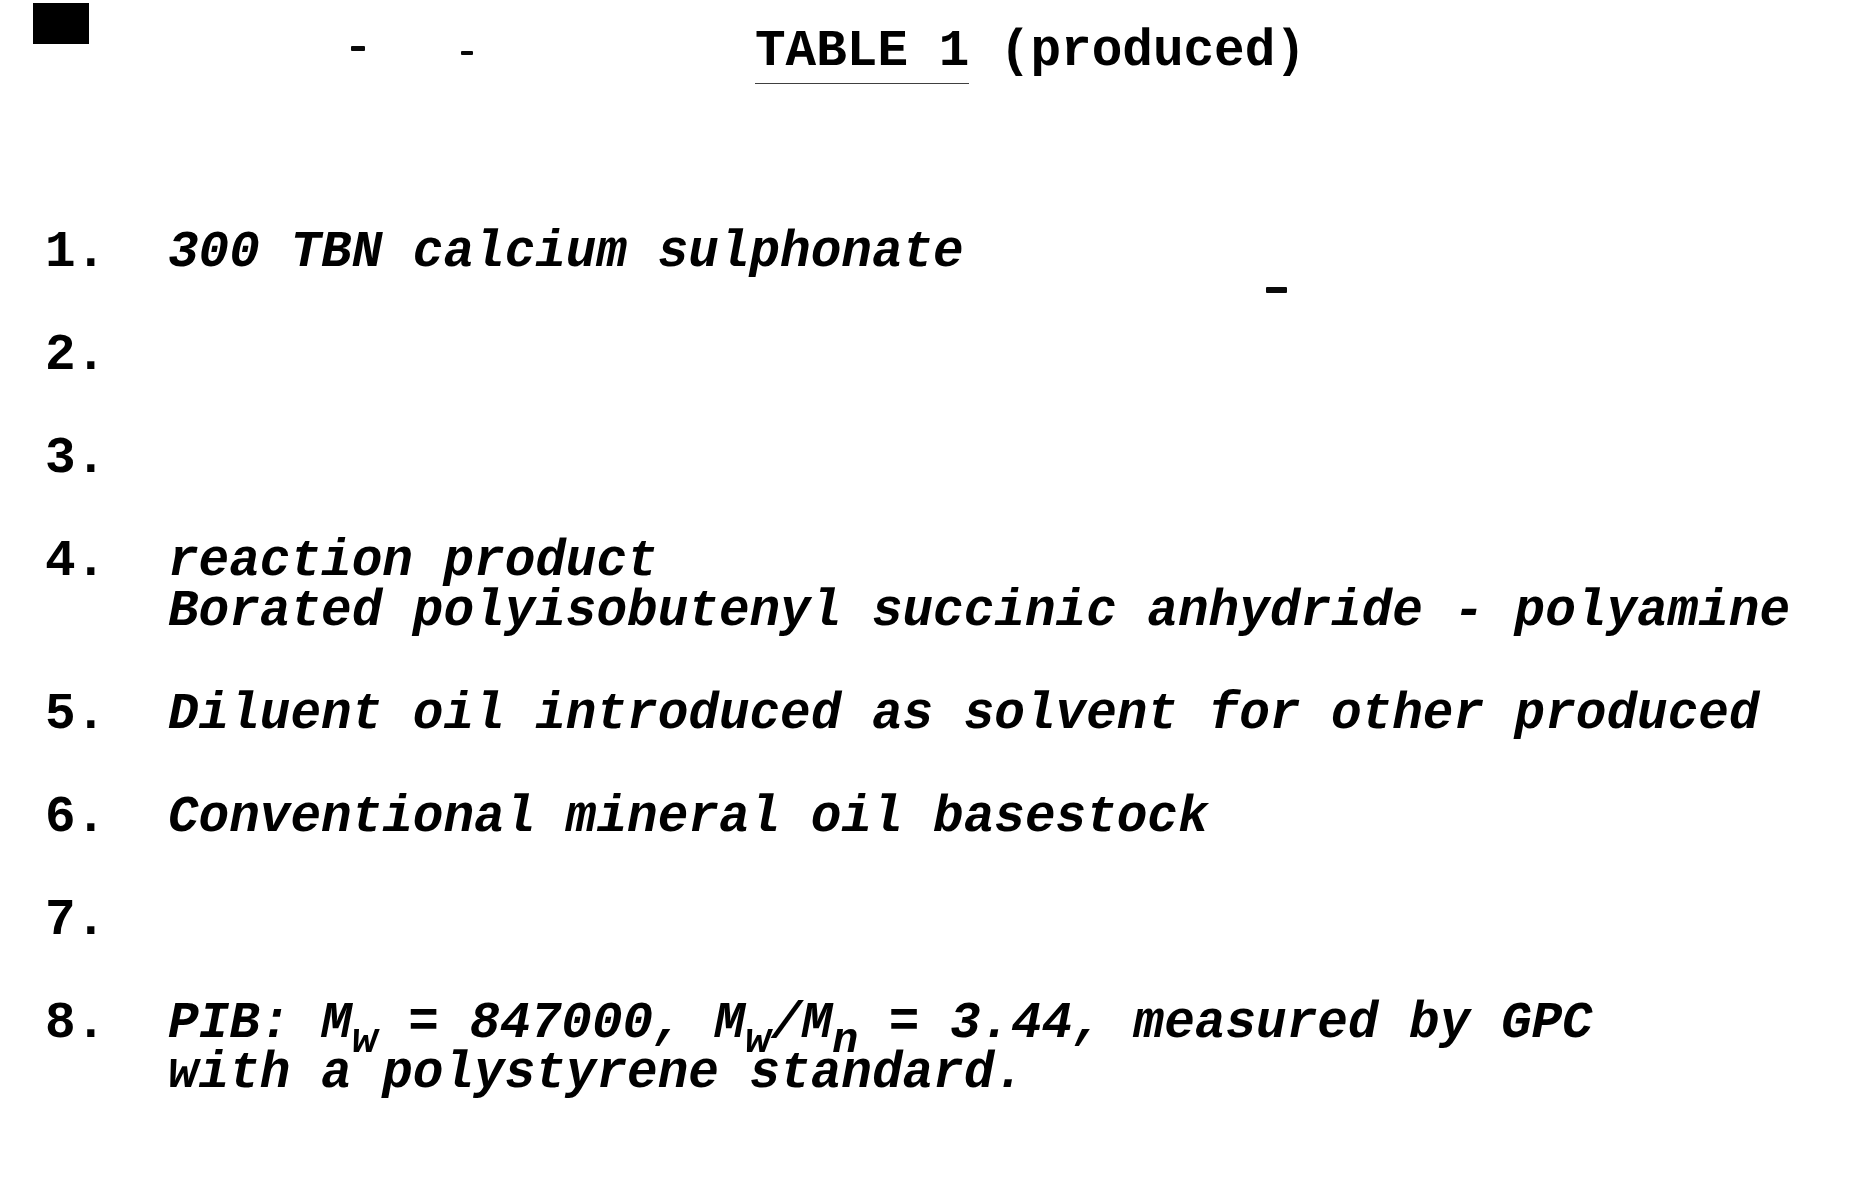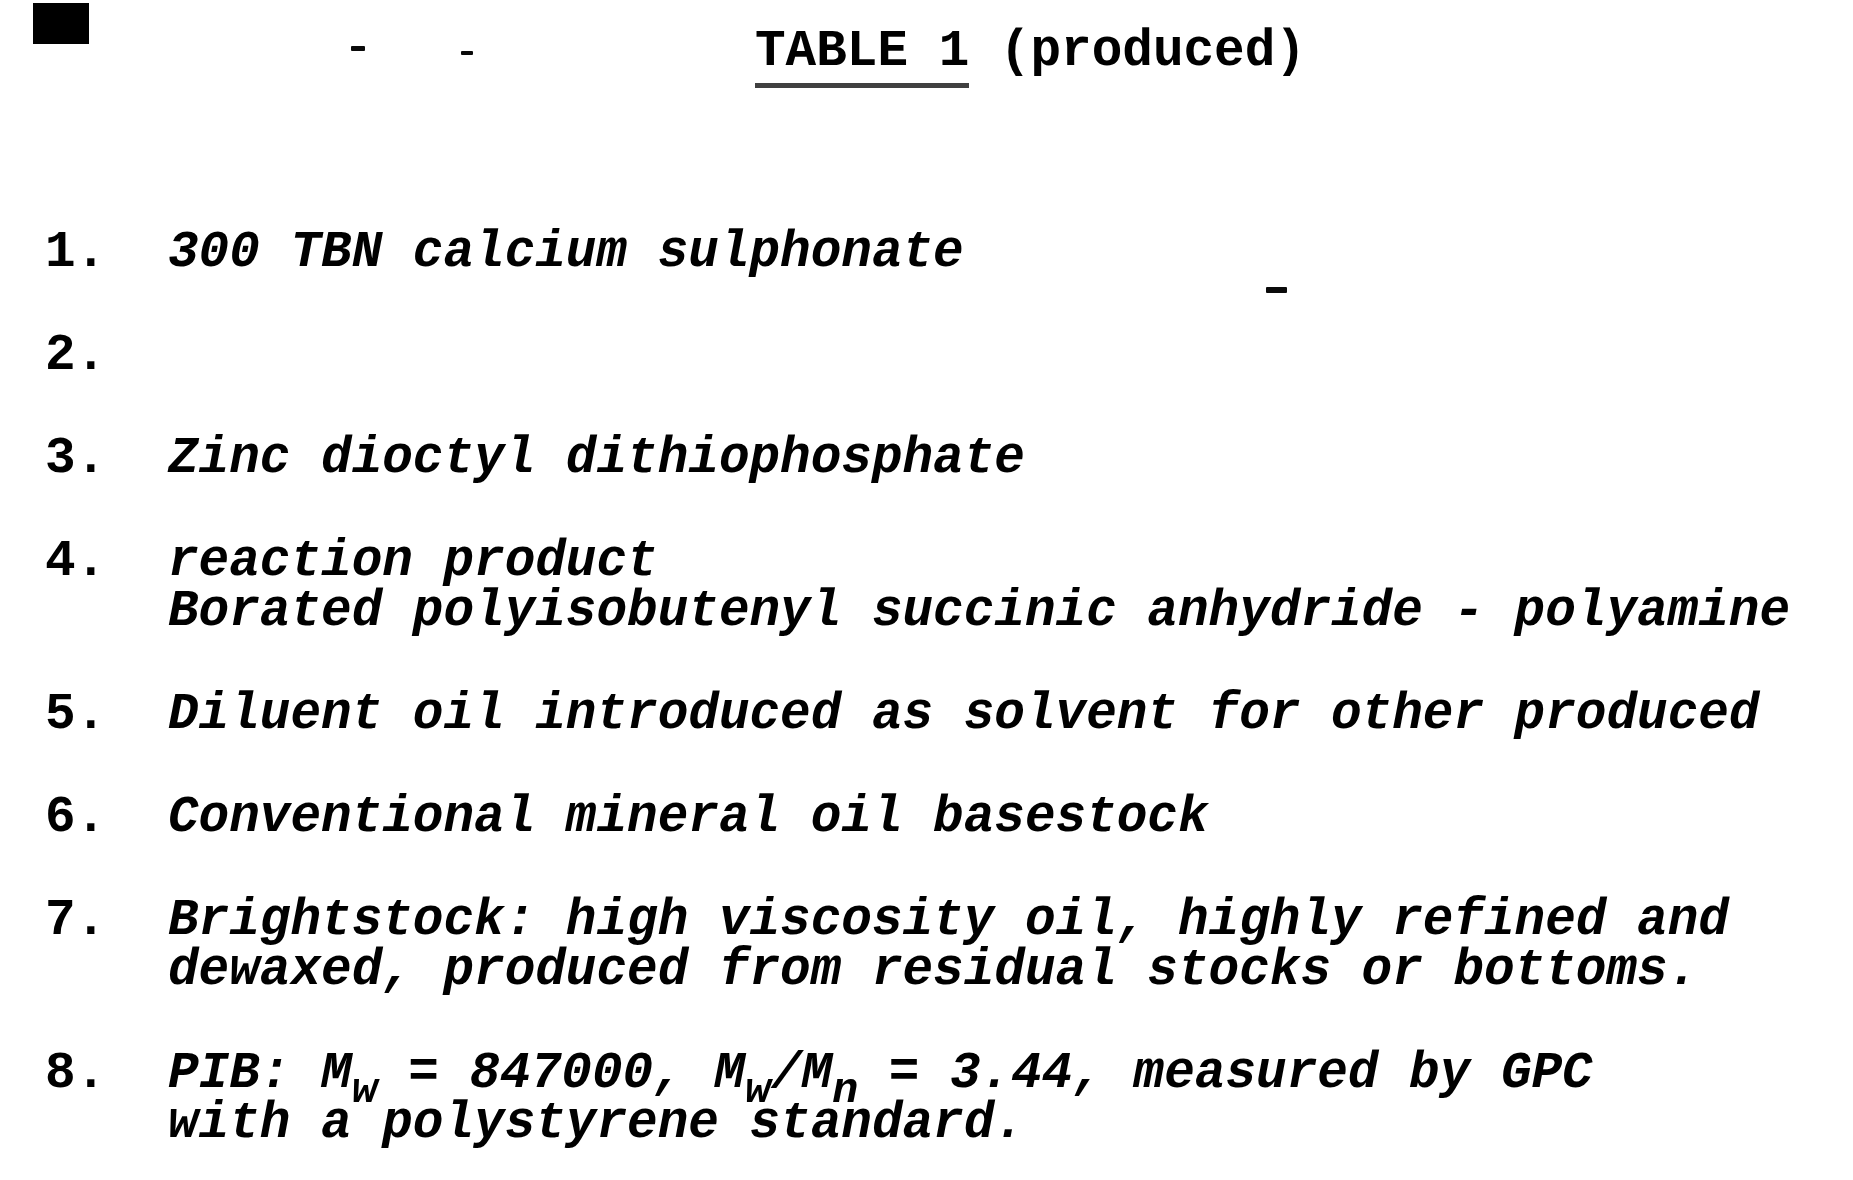--- a/index.html
+++ b/index.html
@@ -32,21 +32,21 @@
   .title {
     position: absolute;
     left: 755px;
     top: 24px;
     font-size: 51px;
     line-height: 56px;
     white-space: pre;
     letter-spacing: 0;
   }
   .title-underline {
-    border-bottom: 5px solid #404040;
+    border-bottom: 1px solid #404040;
     padding-bottom: 3px;
   }
   
   .list {
     position: absolute;
     left: 45px;
     top: 228px;
     width: 1790px;
   }
   .item {
@@ -83,37 +83,35 @@
   <div class="list" id="list">
       <div class="item">
         <span class="num">1.</span>
         <div class="txt"><div class="line">300 TBN calcium sulphonate</div></div>
       </div>
       <div class="item">
         <span class="num">2.</span>
       </div>
       <div class="item">
         <span class="num">3.</span>
-        <div class="txt"><div class="line">Zinc dioctyl dithiophosphate</div></div>
       </div>
       <div class="item">
         <span class="num">4.</span>
         <div class="txt"><div class="line">reaction product</div><div class="line">Borated polyisobutenyl succinic anhydride - polyamine</div></div>
       </div>
       <div class="item">
         <span class="num">5.</span>
         <div class="txt"><div class="line">Diluent oil introduced as solvent for other produced</div></div>
       </div>
       <div class="item">
         <span class="num">6.</span>
         <div class="txt"><div class="line">Conventional mineral oil basestock</div></div>
       </div>
       <div class="item">
         <span class="num">7.</span>
-        <div class="txt"><div class="line">Brightstock: high viscosity oil, highly refined and</div><div class="line">dewaxed, produced from residual stocks or bottoms.</div></div>
       </div>
       <div class="item">
         <span class="num">8.</span>
         <div class="txt"><div class="line">PIB: M<sub>w</sub> = 847000, M<sub>w</sub>/M<sub>n</sub> = 3.44, measured by GPC</div><div class="line">with a polystyrene standard.</div></div>
       </div>
     </div>
 
 </div>
 
 </body></html>

